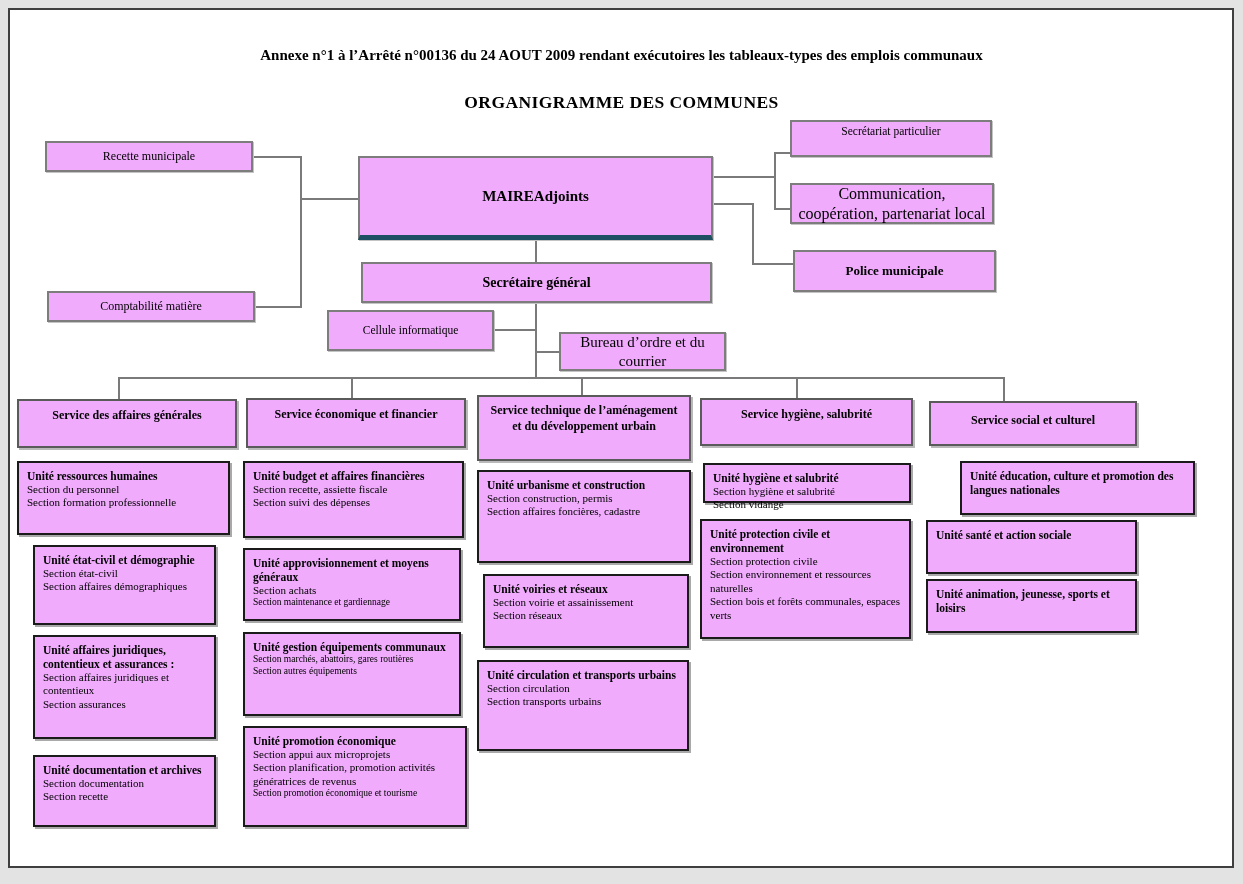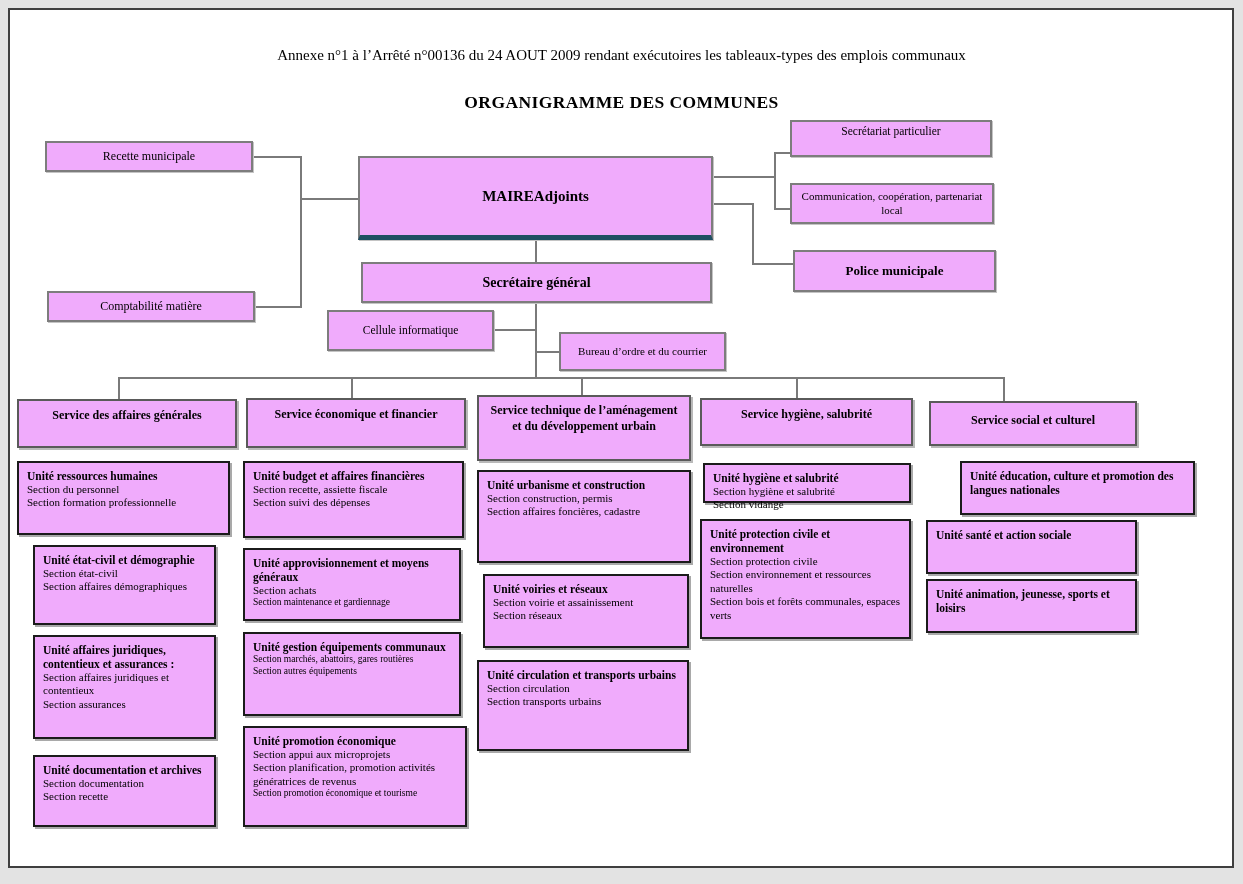--- a/index.html
+++ b/index.html
@@ -1,19 +1,19 @@
 <!DOCTYPE html>
 <html><head>
 <meta charset="utf-8">
 <style>
   html,body{margin:0;padding:0;}
   body{font-family:"Liberation Serif","DejaVu Serif",serif;background:#e3e3e3;}
   #stage{position:relative;width:1243px;height:884px;background:#e3e3e3;overflow:hidden;}
   #sheet{position:absolute;left:8px;top:8px;width:1226px;height:860px;background:#ffffff;border:2px solid #3f3f3f;box-sizing:border-box;}
-  .hdr1{position:absolute;left:0;top:47px;width:1243px;text-align:center;font-weight:normal;font-size:15px;color:#000;}
+  .hdr1{position:absolute;left:0;top:47px;width:1243px;text-align:center;font-weight:bold;font-size:15px;color:#000;}
   .hdr2{position:absolute;left:0;top:92px;width:1243px;text-align:center;font-weight:bold;font-size:17.5px;letter-spacing:.4px;color:#000;}
   .box{position:absolute;background:#f0abfc;box-sizing:border-box;color:#000;}
   .tb{border:2px solid #7d7d7d;box-shadow:1px 1px 0 #c4c4c4;display:flex;align-items:center;justify-content:center;text-align:center;font-size:12px;line-height:1.25;padding:2px 6px;}
   .svc{border:2px solid #5a5a5a;box-shadow:2px 2px 0 #b9b9b9;font-weight:bold;text-align:center;font-size:12px;line-height:1.3;padding:7px 8px 0 8px;}
   .unit{border:2px solid #1b1b1b;box-shadow:2px 2px 0 #a9a9a9;padding:6px 8px;font-size:11px;line-height:1.22;}
   .ut{font-weight:bold;font-size:11.5px;}
   .us{font-size:11px;}
   .us.sm{font-size:9.5px;}
   .maire{flex-direction:row;font-weight:bold;font-size:15px;border-bottom:5px solid #1f4f63;line-height:1.45;}
   .bold{font-weight:bold;font-size:13px;}
@@ -59,27 +59,27 @@
   <div class="box tb maire" style="left:358px;top:156px;width:355px;height:84px">
     <span>MAIRE</span>
     <span>Adjoints</span>
   </div>
   <div class="box tb bold" style="left:361px;top:262px;width:351px;height:41px;font-size:14px">
     <span>Secrétaire général</span>
   </div>
   <div class="box tb" style="left:327px;top:310px;width:167px;height:41px;font-size:11.5px">
     <span>Cellule informatique</span>
   </div>
-  <div class="box tb" style="left:559px;top:332px;width:167px;height:39px;font-size:11px">
+  <div class="box tb" style="left:559px;top:332px;width:167px;height:39px;font-size:15px">
     <span>Bureau d’ordre et du courrier</span>
   </div>
   <div class="box tb" style="left:790px;top:120px;width:202px;height:37px;align-items:flex-start;font-size:11.5px">
     <span>Secrétariat particulier</span>
   </div>
-  <div class="box tb" style="left:790px;top:183px;width:204px;height:41px;font-size:11px">
+  <div class="box tb" style="left:790px;top:183px;width:204px;height:41px;font-size:16px">
     <span>Communication, coopération, partenariat local</span>
   </div>
   <div class="box tb bold" style="left:793px;top:250px;width:203px;height:42px">
     <span>Police municipale</span>
   </div>
 
   <div class="box svc" style="left:17px;top:399px;width:220px;height:49px">
     <span>Service des affaires générales</span>
   </div>
   <div class="box svc" style="left:246px;top:398px;width:220px;height:50px">

